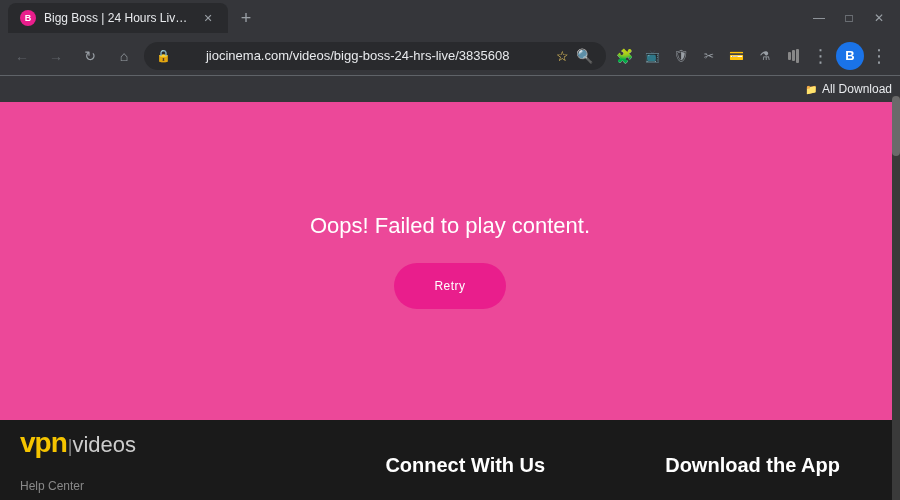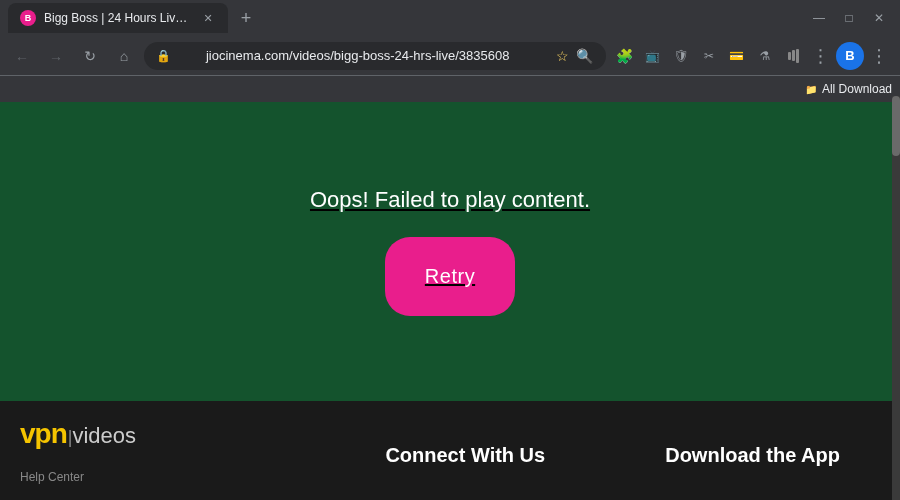--- a/index.html
+++ b/index.html
@@ -217,53 +217,52 @@
       flex: 1;
       background: #111;
       display: flex;
       flex-direction: column;
       overflow: hidden;
     }
 
     
     .video-player {
       flex: 1;
-      background: #14532d;
+      background: #ec4899;
       display: flex;
       align-items: center;
       justify-content: center;
       flex-direction: column;
       position: relative;
-      text-decoration: underline;
     }
 
     .error-message {
       color: #ffffff;
       font-size: 22px;
       font-weight: 500;
       margin-bottom: 24px;
       text-align: center;
     }
 
     .retry-btn {
       background: #e91e8c;
       color: white;
       border: none;
       border-radius: 25px;
-      padding: 28px 40px;
-      font-size: 20px;
+      padding: 16px 40px;
+      font-size: 12px;
       font-weight: 500;
       cursor: pointer;
       letter-spacing: 0.5px;
     }
 
     
     .footer {
       background: #1a1a1a;
-      height: 99px;
+      height: 80px;
       display: flex;
       align-items: center;
       padding: 0 20px;
       flex-shrink: 0;
     }
 
     .footer-logo {
       display: flex;
       flex-direction: column;
       gap: 2px;

